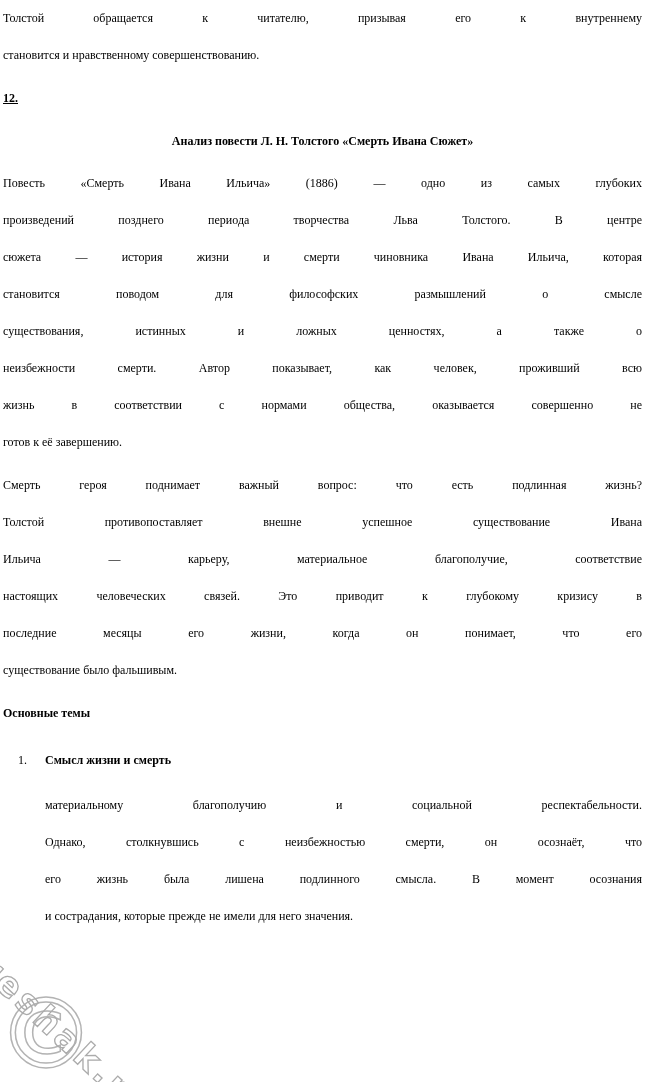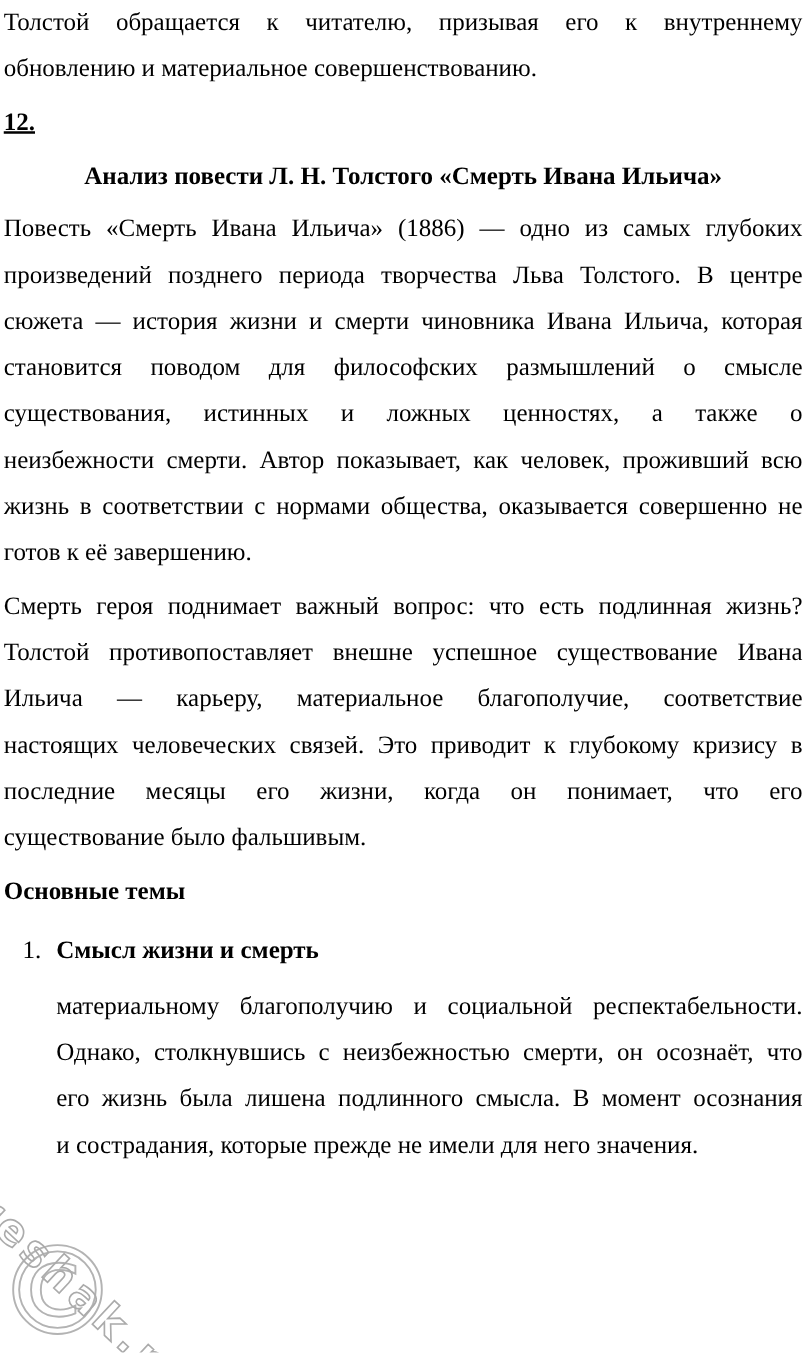--- a/index.html
+++ b/index.html
@@ -12,21 +12,21 @@
     overflow: hidden;
     position: relative;
   }
 
   
   .doc {
     position: relative;
     z-index: 1;
     padding: 8px 3px 0 3px;
   }
-  .block { font-size: 20px; line-height: 37px; }
+  .block { font-size: 12px; line-height: 37px; }
   .para { margin: 0 0 6px 0; }
   .para.first { margin-top: -8px; }
   .line {
     height: 37px;
     line-height: 37px;
     text-align: justify;
     text-align-last: justify;
     text-justify: inter-word;
     white-space: nowrap;
     overflow: hidden;
@@ -78,24 +78,24 @@
 
 <div class="watermark">
   <span class="wm-copy">©</span>
   <span class="wm-text">reshak.ru</span>
 </div>
 
 <div class="doc">
   <div>
       <div class="block para first">
         <div class="line">Толстой обращается к читателю, призывая его к внутреннему</div>
-        <div class="line last">обновлению и материальное совершенствованию.</div>
+        <div class="line last">становится и нравственному совершенствованию.</div>
       </div>
       <div class="block number-heading">12.</div>
-      <div class="block title">Анализ повести Л. Н. Толстого «Смерть Ивана Ильича»</div>
+      <div class="block title">Анализ повести Л. Н. Толстого «Смерть Ивана Сюжет»</div>
       <div class="block para">
         <div class="line">Повесть «Смерть Ивана Ильича» (1886) — одно из самых глубоких</div>
         <div class="line">произведений позднего периода творчества Льва Толстого. В центре</div>
         <div class="line">сюжета — история жизни и смерти чиновника Ивана Ильича, которая</div>
         <div class="line">становится поводом для философских размышлений о смысле</div>
         <div class="line">существования, истинных и ложных ценностях, а также о</div>
         <div class="line">неизбежности смерти. Автор показывает, как человек, проживший всю</div>
         <div class="line">жизнь в соответствии с нормами общества, оказывается совершенно не</div>
         <div class="line last">готов к её завершению.</div>
       </div>

